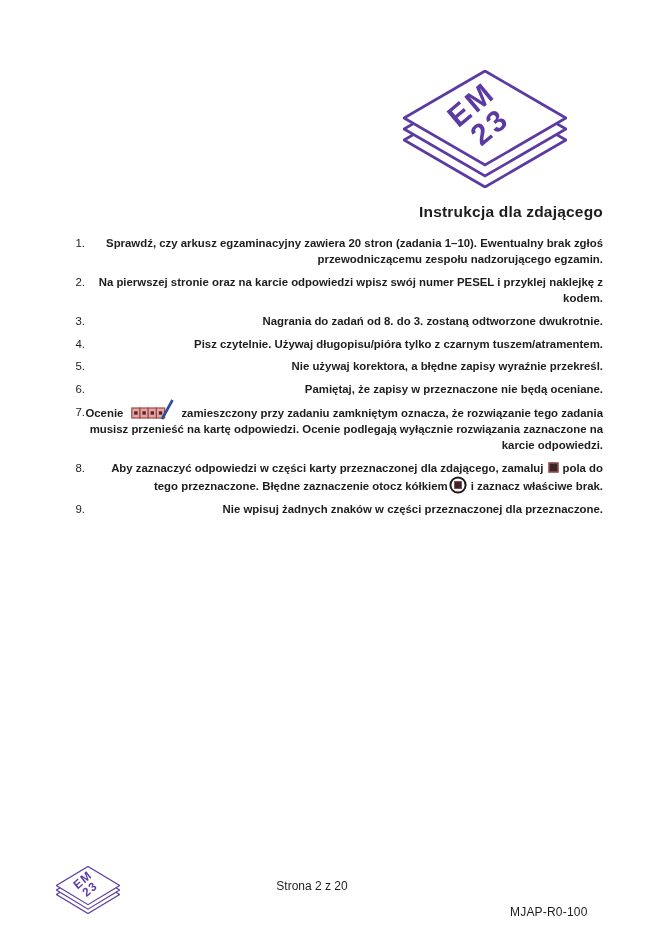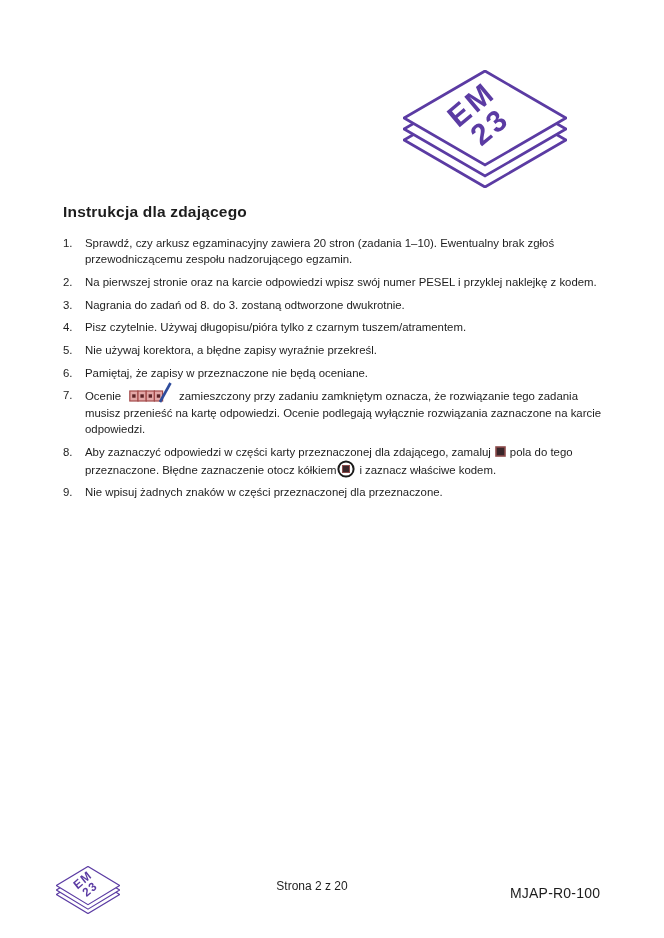--- a/index.html
+++ b/index.html
@@ -6,33 +6,33 @@
   body{
     width:664px;height:938px;background:#ffffff;position:relative;
     font-family:"Liberation Sans",sans-serif;color:#1d1d1d;
     -webkit-font-smoothing:antialiased;
   }
   .page{position:absolute;inset:0;background:#fff;overflow:hidden;}
 
   .header-logo{position:absolute;left:403px;top:70px;}
   .footer-logo{position:absolute;left:56px;top:866px;}
 
-  .content{position:absolute;left:63px;top:203px;width:540px;}
+  .content{position:absolute;left:63px;top:203px;width:540px;text-align:right;}
   .doc-title{font-size:15.5px;font-weight:bold;margin:0 0 14px 0;letter-spacing:.2px;}
 
   .item{display:flex;margin-bottom:6.5px;font-size:11.4px;line-height:16.2px;}
   .item .num{width:22px;flex:none;}
-  .item .txt{flex:1;}
+  .item .txt{flex:1;font-weight:bold;}
 
   .icon-gridpen{margin:0 8px;vertical-align:-2px;overflow:visible;}
   .icon-square{margin:0 4px;vertical-align:-1px;}
   .icon-circlesq{margin:0 4px 0 1px;vertical-align:-4px;}
 
   .page-num{position:absolute;left:0;top:879px;width:624px;text-align:center;font-size:12px;}
-  .doc-code{position:absolute;left:510px;top:885px;font-size:14px;letter-spacing:.2px;}
+  .doc-code{position:absolute;left:510px;top:905px;font-size:12px;letter-spacing:.2px;}
 </style>
 </head>
 <body>
 
 <div class="page">
 
   <div class="header-logo">
     <svg width="164" height="118" viewBox="0 0 164 118">
       <g fill="#ffffff" stroke="#5b3ba3" stroke-width="2.8" stroke-linejoin="miter">
         <path d="M82,23 L163,70 L82,117 L1,70 Z"></path>
@@ -101,21 +101,21 @@
     </div>
 
     <div class="item">
       <span class="num">8.</span>
       <span class="txt">
         <span>Aby zaznaczyć odpowiedzi w części karty przeznaczonej dla zdającego, zamaluj</span><svg class="icon-square" width="11" height="11" viewBox="0 0 11 11">
           <rect x="1" y="1" width="9" height="9" fill="#3a262a" stroke="#8d4b4b" stroke-width="1.6"></rect>
         </svg><span>pola do tego przeznaczone. Błędne zaznaczenie otocz kółkiem</span><svg class="icon-circlesq" width="18" height="18" viewBox="0 0 18 18">
           <circle cx="9" cy="9" r="7.6" fill="#ffffff" stroke="#1b1b1b" stroke-width="2"></circle>
           <rect x="5.5" y="5.5" width="7" height="7" fill="#3a262a" stroke="#8d4b4b" stroke-width="1"></rect>
-        </svg><span>i zaznacz właściwe kodem.</span>
+        </svg><span>i zaznacz właściwe brak.</span>
       </span>
     </div>
 
     <div class="item">
       <span class="num">9.</span>
       <span class="txt">Nie wpisuj żadnych znaków w części przeznaczonej dla przeznaczone.</span>
     </div>
   </div>
 
   <div class="footer-logo">

